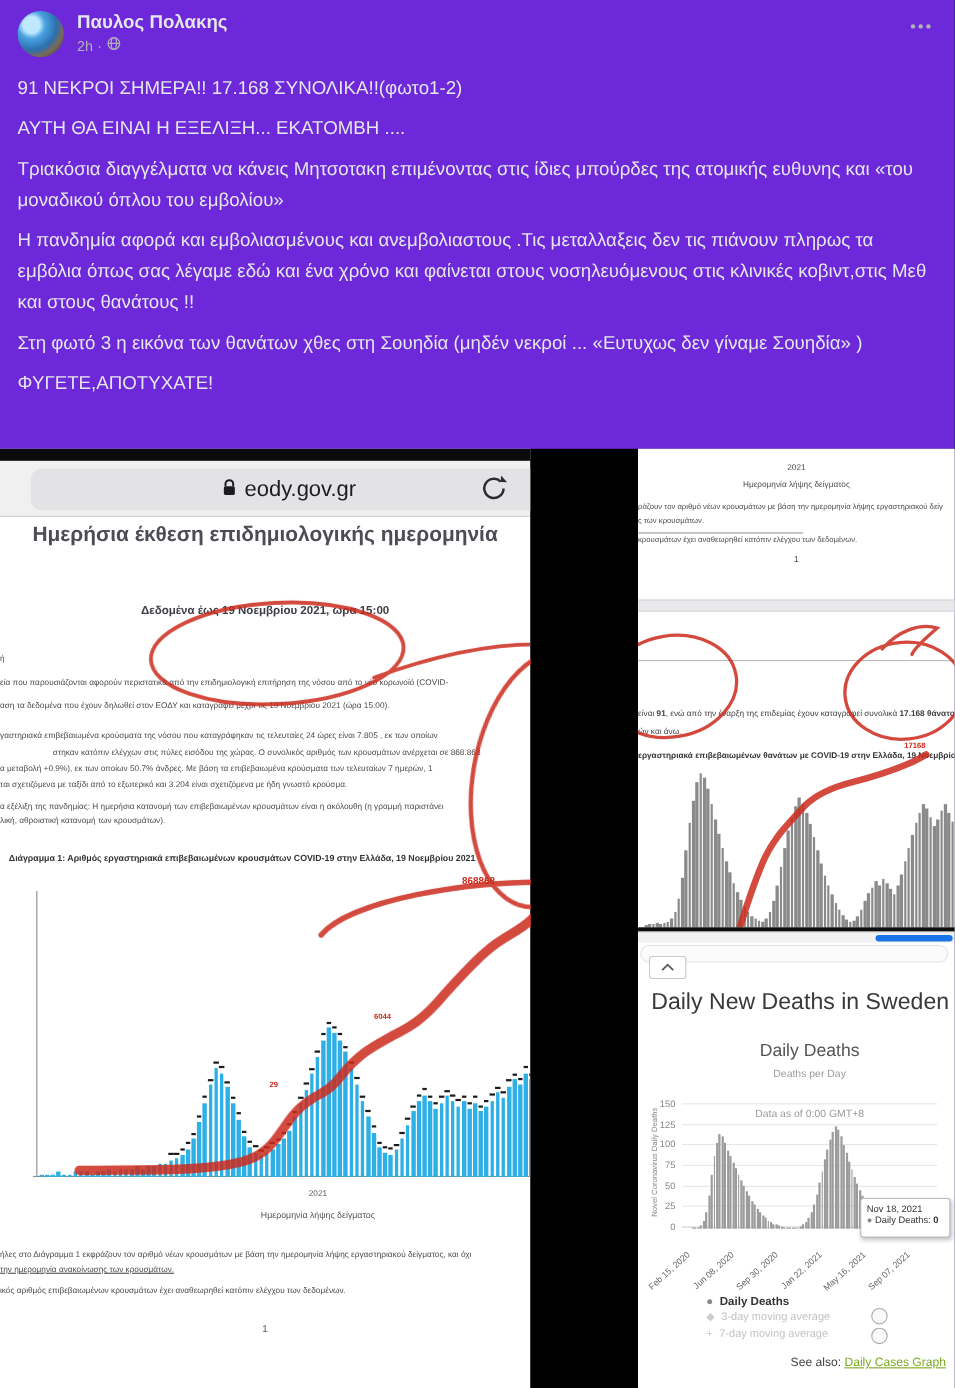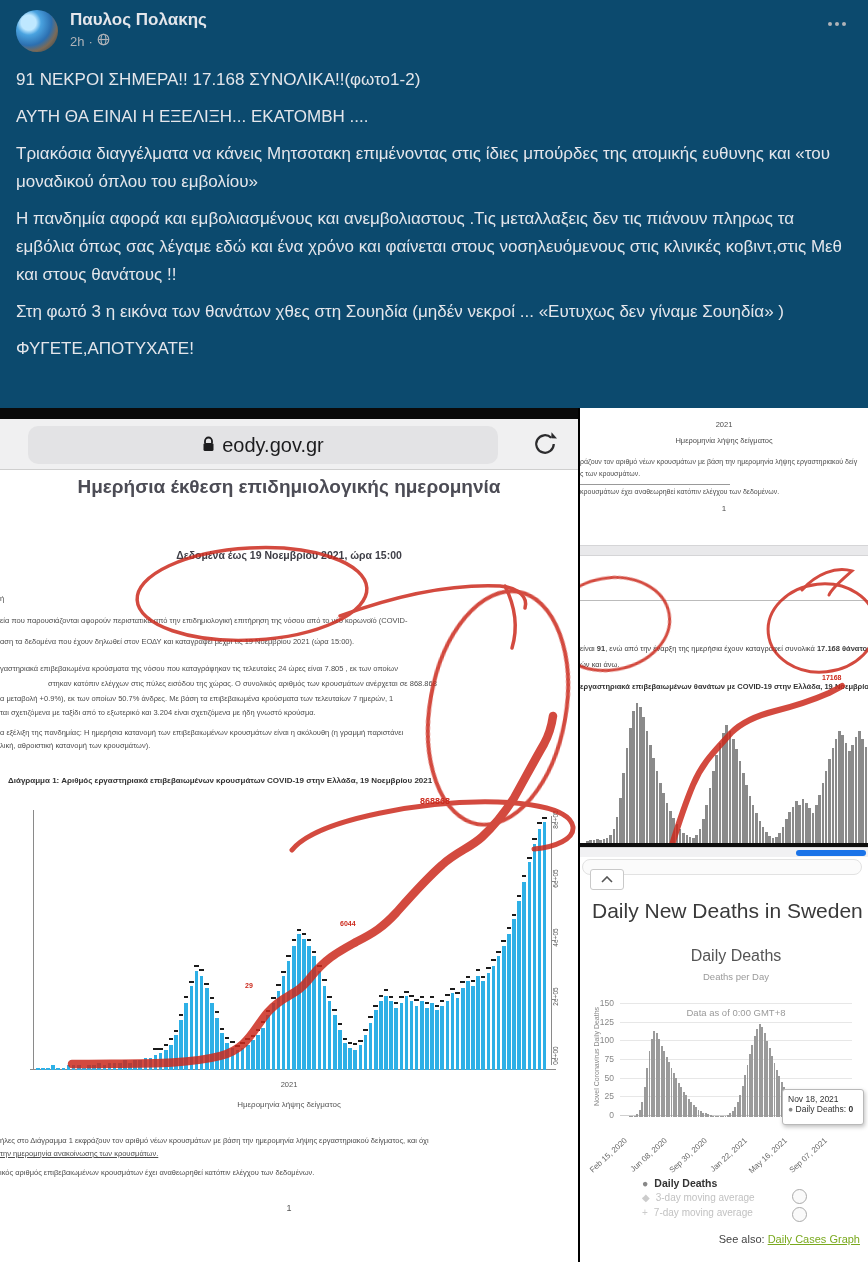--- a/index.html
+++ b/index.html
@@ -1,32 +1,32 @@
 <!DOCTYPE html>
 <html><head>
 <meta charset="utf-8">
 <style>
   html,body{margin:0;padding:0;background:#18191a;}
   *{box-sizing:border-box;}
-  .page{position:relative;width:868px;height:1262px;background:#0c4a6e;overflow:hidden;
+  .page{position:relative;width:868px;height:1262px;background:#6d28d9;overflow:hidden;
         font-family:"Liberation Sans","DejaVu Sans",sans-serif;color:#e4e6eb;}
   
   .hdr{position:absolute;top:0;left:0;right:0;height:62px;}
   .avatar{position:absolute;left:16px;top:10px;width:42px;height:42px;border-radius:50%;
           background:radial-gradient(circle at 30% 30%,#bfe8ff 0 18%,#4aa3e0 30%,#2c6fb0 55%,#7a6a57 70%,#17364f 100%);}
   .author{position:absolute;left:70px;top:10px;font-size:17px;font-weight:700;color:#e4e6eb;}
   .meta{position:absolute;left:70px;top:33px;font-size:13px;color:#b0b3b8;display:flex;align-items:center;gap:4px;}
   .dots{position:absolute;right:22px;top:22px;display:flex;gap:3px;cursor:pointer;}
   .dots i{width:4px;height:4px;border-radius:50%;background:#b0b3b8;display:block;}
   
   .ptext{position:absolute;top:66px;left:16px;width:838px;font-size:17px;line-height:28px;color:#e4e6eb;}
   .ptext p{margin:0 0 9px 0;}
   
   .montage{position:absolute;top:408px;left:0;width:868px;height:854px;background:#000;}
-  .panelL{position:absolute;left:0;top:0;width:578px;height:854px;background:#fff;overflow:hidden;cursor:pointer;}
+  .panelL{position:absolute;left:0;top:0;width:482px;height:854px;background:#fff;overflow:hidden;cursor:pointer;}
   .colR{position:absolute;left:580px;top:0;width:288px;height:854px;background:#fff;overflow:hidden;}
   
   .blackstrip{position:absolute;left:0;top:0;width:100%;height:11px;background:#0a0a0a;}
   .chrome{position:absolute;left:0;top:11px;width:100%;height:51px;background:#f0f0f1;border-bottom:1px solid #cfcfcf;}
   .urlpill{position:absolute;left:28px;top:7px;width:470px;height:38px;background:#e3e3e5;border-radius:10px;
            display:flex;align-items:center;justify-content:center;gap:7px;font-size:20px;color:#1c1c1e;cursor:text;}
   .reload{position:absolute;right:18px;top:10px;width:30px;height:30px;}
   .doc{position:absolute;left:0;top:62px;right:0;bottom:0;background:#fff;color:#333;}
   .t1{position:absolute;top:6px;left:0;width:100%;text-align:center;font-size:19px;font-weight:700;color:#4c4c55;}
   .t2{position:absolute;top:33px;left:0;width:100%;text-align:center;font-size:19px;font-weight:700;color:#4c4c55;}
@@ -394,21 +394,21 @@
         <div id="p2-toplines">
             <div class="rtline" style="top: 50px;">ράζουν τον αριθμό νέων κρουσμάτων με βάση την ημερομηνία λήψης εργαστηριακού δείγ</div>
             <div class="rtline" style="top: 62px;">ς των κρουσμάτων.</div>
             <div class="rtline" style="top: 80px;">κρουσμάτων έχει αναθεωρηθεί κατόπιν ελέγχου των δεδομένων.</div>
           </div>
         <div style="position:absolute;left:0;top:76px;width:150px;height:1px;background:#999;"></div>
         <div class="rtcenter" style="top:96px;font-size:8px;">1</div>
         <div class="band"></div>
         <div class="thinline"></div>
 
-        <div class="dl" style="top:236px;"><span>είναι </span><b>91</b><span>, ενώ από την έναρξη της ημερήσια έχουν καταγραφεί συνολικά </span><b>17.168 θάνατοι.</b></div>
+        <div class="dl" style="top:236px;"><span>είναι </span><b>91</b><span>, ενώ από την έναρξη της επιδεμίας έχουν καταγραφεί συνολικά </span><b>17.168 θάνατοι.</b></div>
         <div class="dl" style="top:252px;">ών και άνω.</div>
         <div class="cap2">εργαστηριακά επιβεβαιωμένων θανάτων με COVID-19 στην Ελλάδα, 19 Νοεμβρίου 2021</div>
 
         <div class="dbars" id="dbars">
             <div class="b" style="left: 0px; width: 2.6px; height: 2px;"></div>
             <div class="b" style="left: 3.31765px; width: 2.6px; height: 3px;"></div>
             <div class="b" style="left: 6.63529px; width: 2.6px; height: 3px;"></div>
             <div class="b" style="left: 9.95294px; width: 2.6px; height: 4px;"></div>
             <div class="b" style="left: 13.2706px; width: 2.6px; height: 3px;"></div>
             <div class="b" style="left: 16.5882px; width: 2.6px; height: 4px;"></div>

